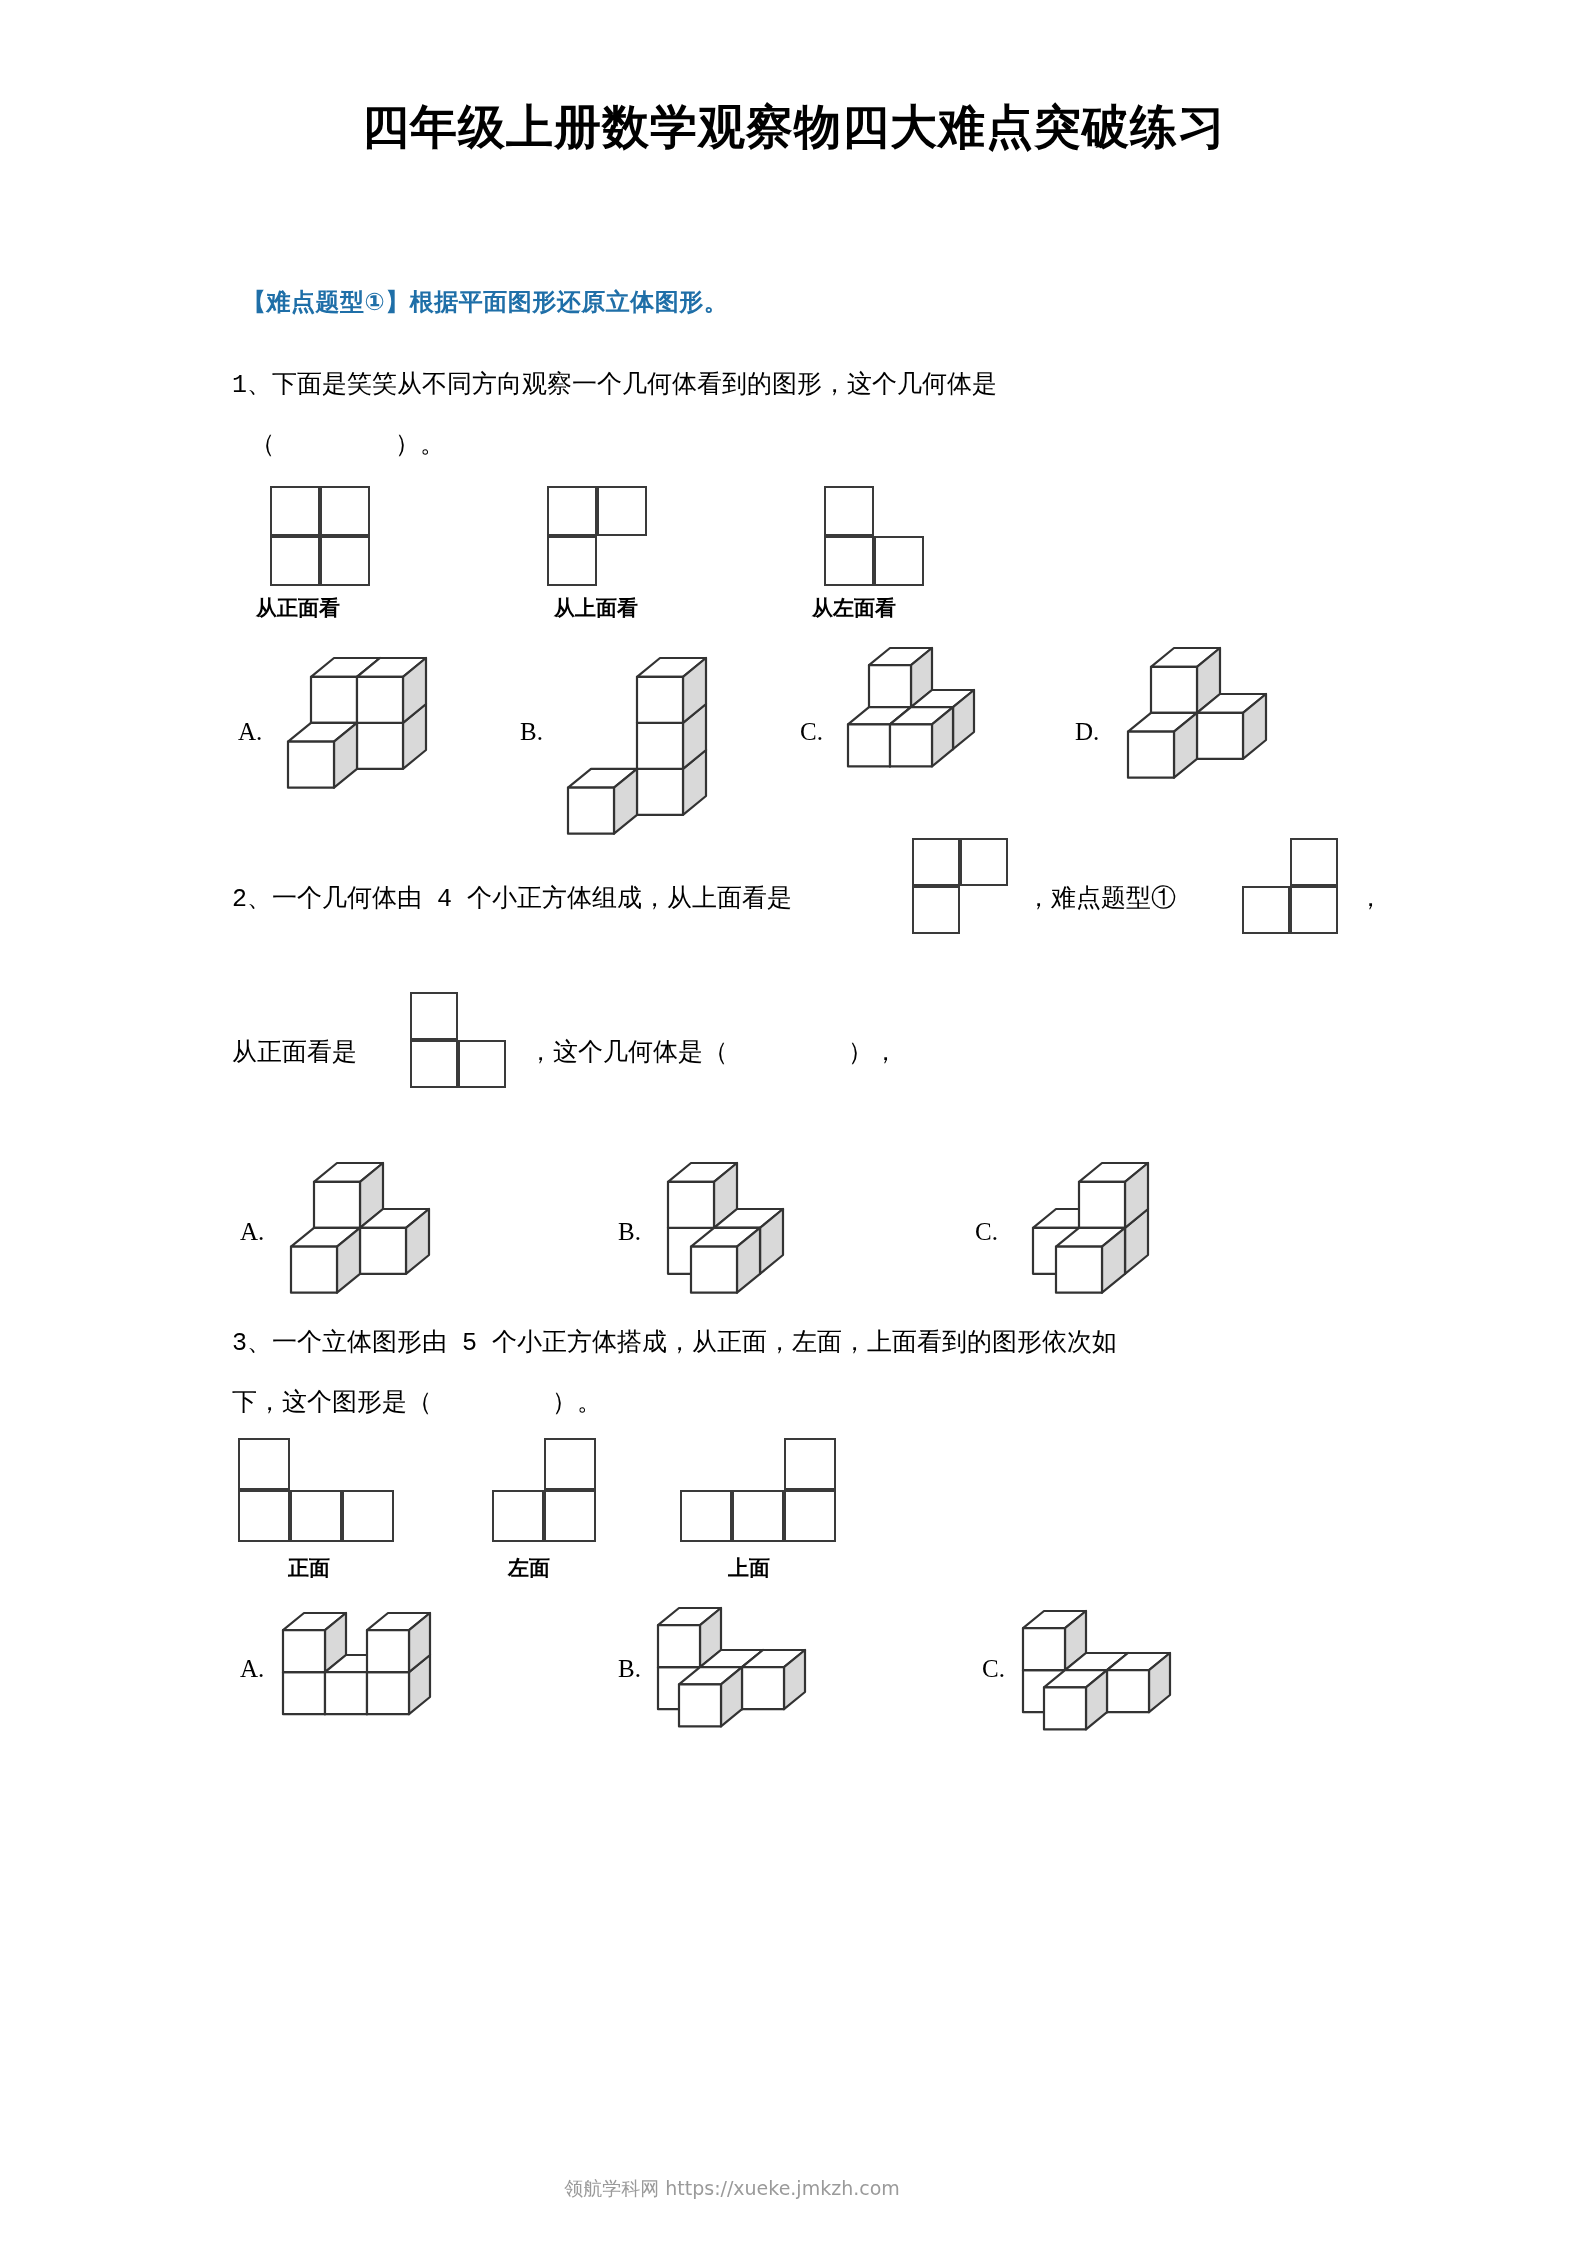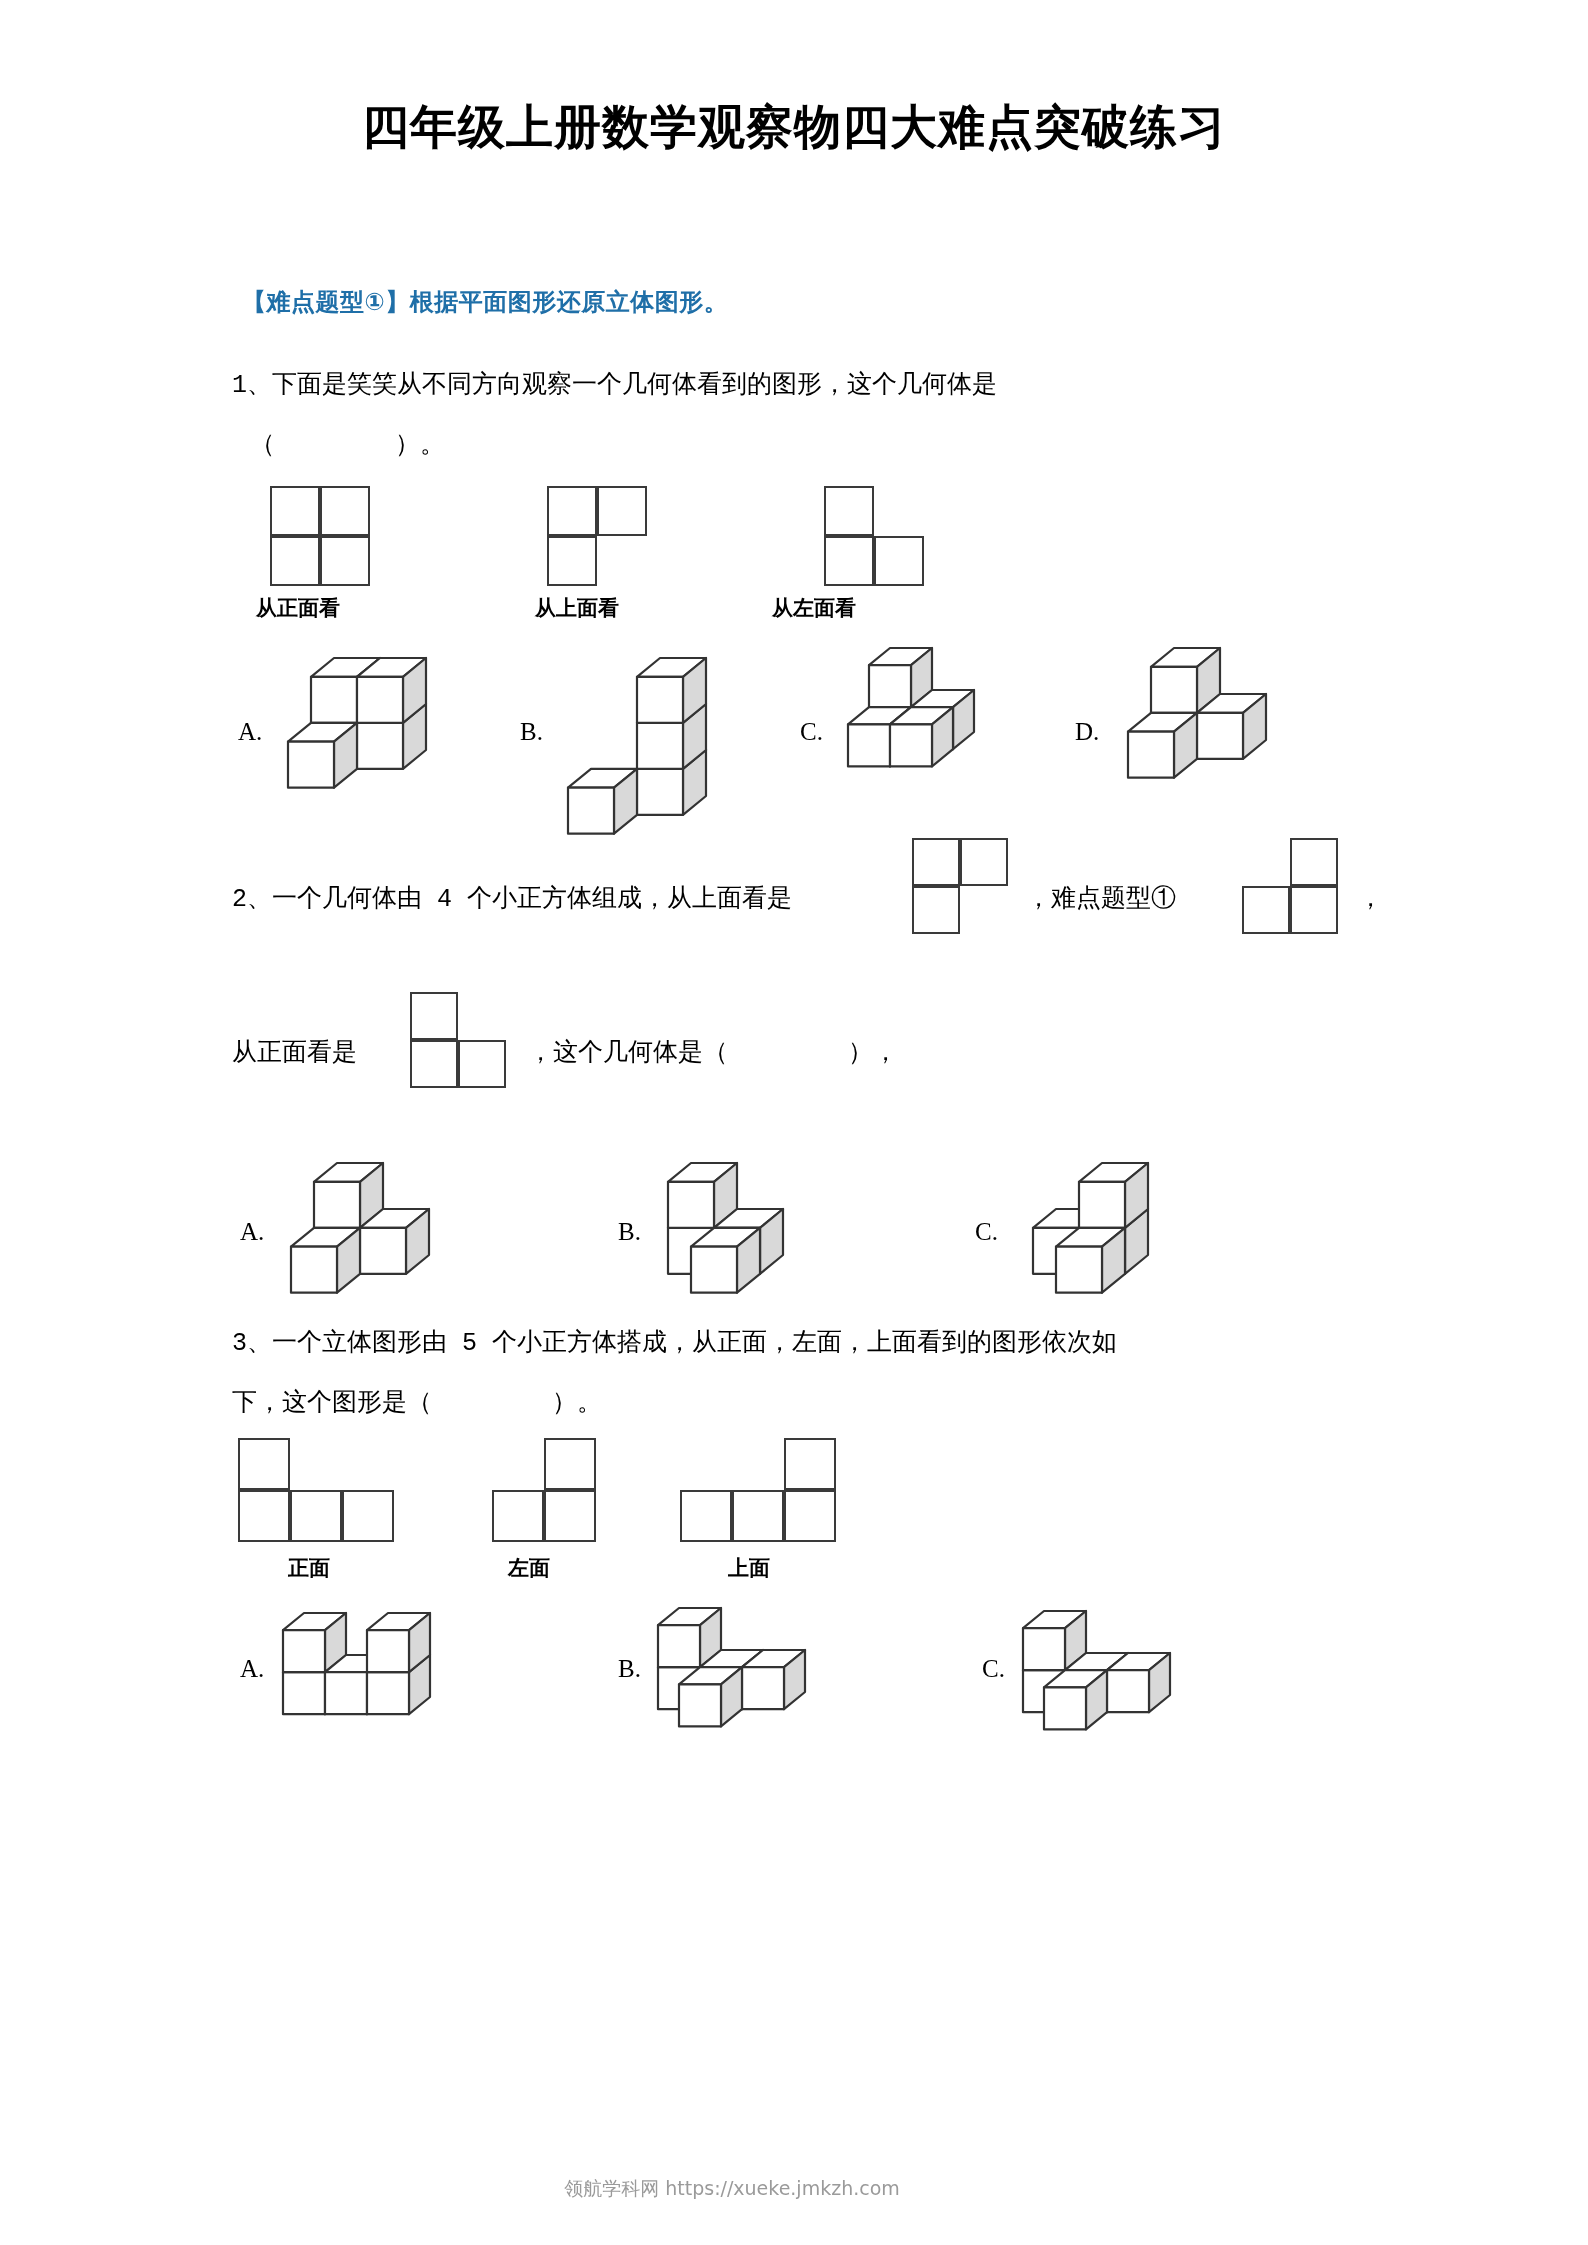--- a/index.html
+++ b/index.html
@@ -84,28 +84,28 @@
       <div class="cell" style="left: 0px; top: 50px; width: 50px; height: 50px;"></div>
       <div class="cell" style="left: 50px; top: 50px; width: 50px; height: 50px;"></div>
     </div>
   <div class="viewcap" style="left:256px;top:594px;">从正面看</div>
 
   <div class="grid" id="q1v1" style="left: 547px; top: 486px; width: 100px; height: 100px;">
       <div class="cell" style="left: 0px; top: 0px; width: 50px; height: 50px;"></div>
       <div class="cell" style="left: 50px; top: 0px; width: 50px; height: 50px;"></div>
       <div class="cell" style="left: 0px; top: 50px; width: 50px; height: 50px;"></div>
     </div>
-  <div class="viewcap" style="left:535px;top:594px;">从上面看</div>
+  <div class="viewcap" style="left:554px;top:594px;">从上面看</div>
 
   <div class="grid" id="q1v2" style="left: 824px; top: 486px; width: 100px; height: 100px;">
       <div class="cell" style="left: 0px; top: 0px; width: 50px; height: 50px;"></div>
       <div class="cell" style="left: 0px; top: 50px; width: 50px; height: 50px;"></div>
       <div class="cell" style="left: 50px; top: 50px; width: 50px; height: 50px;"></div>
     </div>
-  <div class="viewcap" style="left:772px;top:594px;">从左面看</div>
+  <div class="viewcap" style="left:812px;top:594px;">从左面看</div>
 
   <div class="optlabel" style="left:238px;top:718px;">A.</div>
   <div class="iso" id="q1o0" style="left: 285px; top: 655px; width: 144px; height: 135.72px;"><svg width="144" height="135.72">
         <polygon points="26,67.86 72,67.86 95,49 49,49" fill="#ffffff" stroke="#333333" stroke-width="2.2" stroke-linejoin="round"></polygon>
         <polygon points="72,113.86 72,67.86 95,49 95,95" fill="#d9d9d9" stroke="#333333" stroke-width="2.2" stroke-linejoin="round"></polygon>
         <polygon points="26,113.86 72,113.86 72,67.86 26,67.86" fill="#ffffff" stroke="#333333" stroke-width="2.2" stroke-linejoin="round"></polygon>
         <polygon points="26,21.86 72,21.86 95,3 49,3" fill="#ffffff" stroke="#333333" stroke-width="2.2" stroke-linejoin="round"></polygon>
         <polygon points="72,67.86 72,21.86 95,3 95,49" fill="#d9d9d9" stroke="#333333" stroke-width="2.2" stroke-linejoin="round"></polygon>
         <polygon points="26,67.86 72,67.86 72,21.86 26,21.86" fill="#ffffff" stroke="#333333" stroke-width="2.2" stroke-linejoin="round"></polygon>
         <polygon points="72,67.86 118,67.86 141,49 95,49" fill="#ffffff" stroke="#333333" stroke-width="2.2" stroke-linejoin="round"></polygon>

